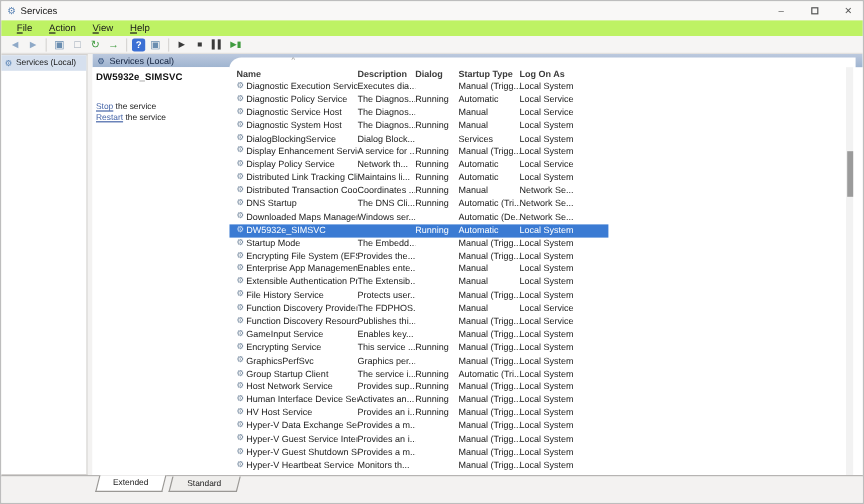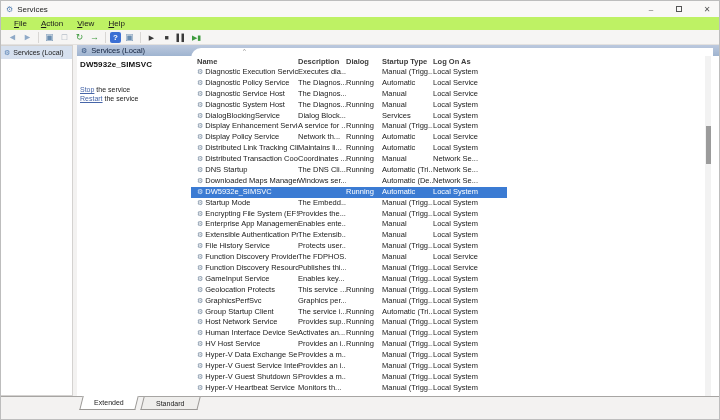--- a/index.html
+++ b/index.html
@@ -349,21 +349,21 @@
               <span>GameInput Service</span>
             </span>
     <span class="cell">Enables key...</span>
     <span class="cell"></span>
     <span class="cell">Manual (Trigg...</span>
     <span class="cell">Local System</span>
   </div>
           <div class="row">
     <span class="cell cell-name">
               <span class="gear">⚙</span>
-              <span>Geolocation Protects</span>
+              <span>Encrypting Service</span>
             </span>
     <span class="cell">This service ...</span>
     <span class="cell">Running</span>
     <span class="cell">Manual (Trigg...</span>
     <span class="cell">Local System</span>
   </div>
           <div class="row">
     <span class="cell cell-name">
               <span class="gear">⚙</span>
               <span>GraphicsPerfSvc</span>

